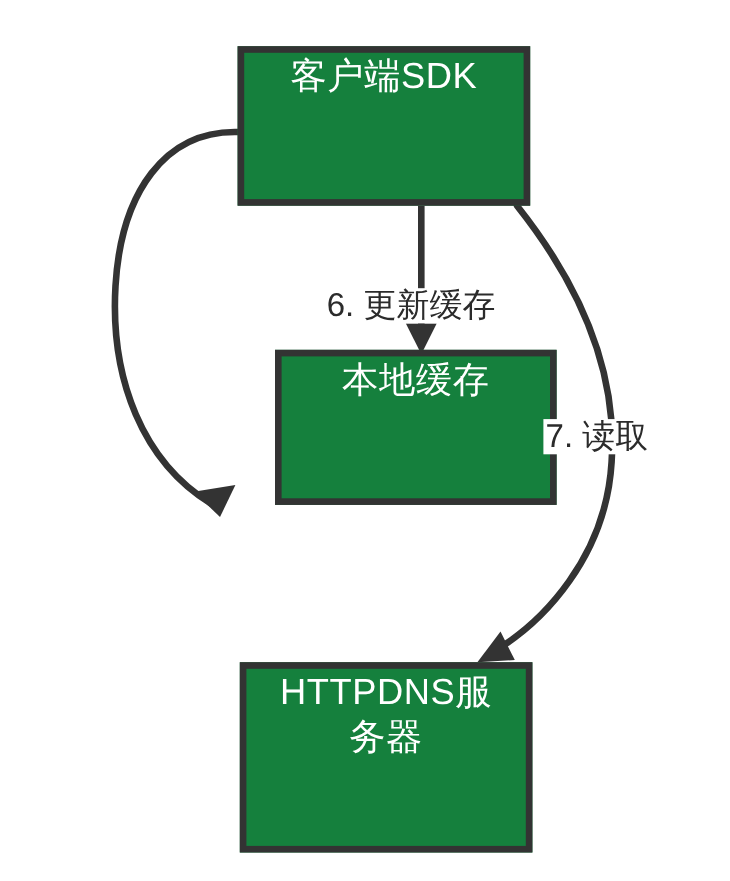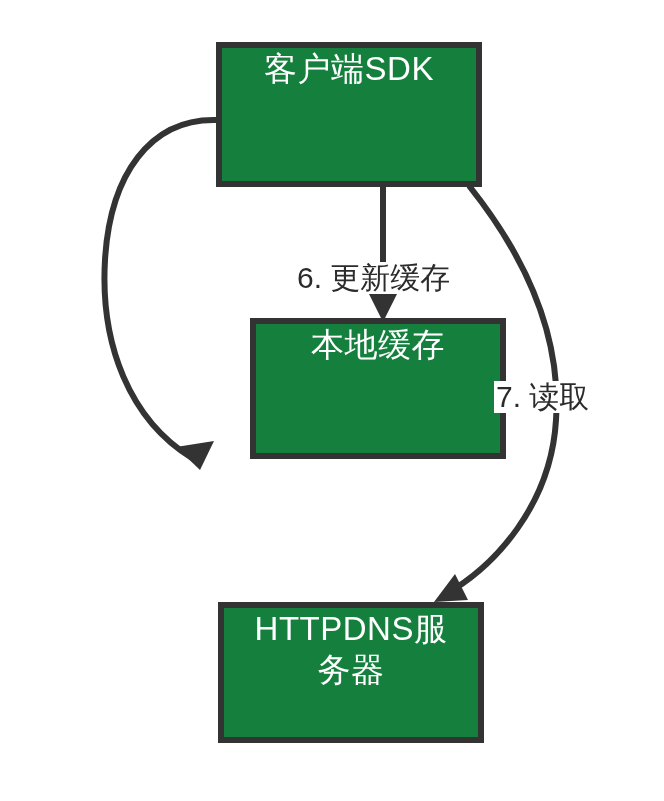--- a/index.html
+++ b/index.html
@@ -72,21 +72,21 @@
   </svg>
 
   <div class="node-box" style="left:216px; top:42px; width:266px; height:145px;">
     <span class="node-label">客户端SDK</span>
   </div>
 
   <div class="node-box" style="left:218px; top:318px; width:256px; height:141px;margin-left:32px;">
     <span class="node-label">本地缓存</span>
   </div>
 
-  <div class="node-box" style="left:218px; top:602px; width:266px; height:141px;">
+  <div class="node-box" style="left:218px; top:602px; width:266px; height:173px;">
     <span class="node-label">HTTPDNS服
 务器</span>
   </div>
 
 
   <div class="edge-label" style="left:295px; top:262px;">6. 更新缓存</div>
 
   <div class="edge-label" style="left:494px; top:381px;">7. 读取</div>
 
 </div>

